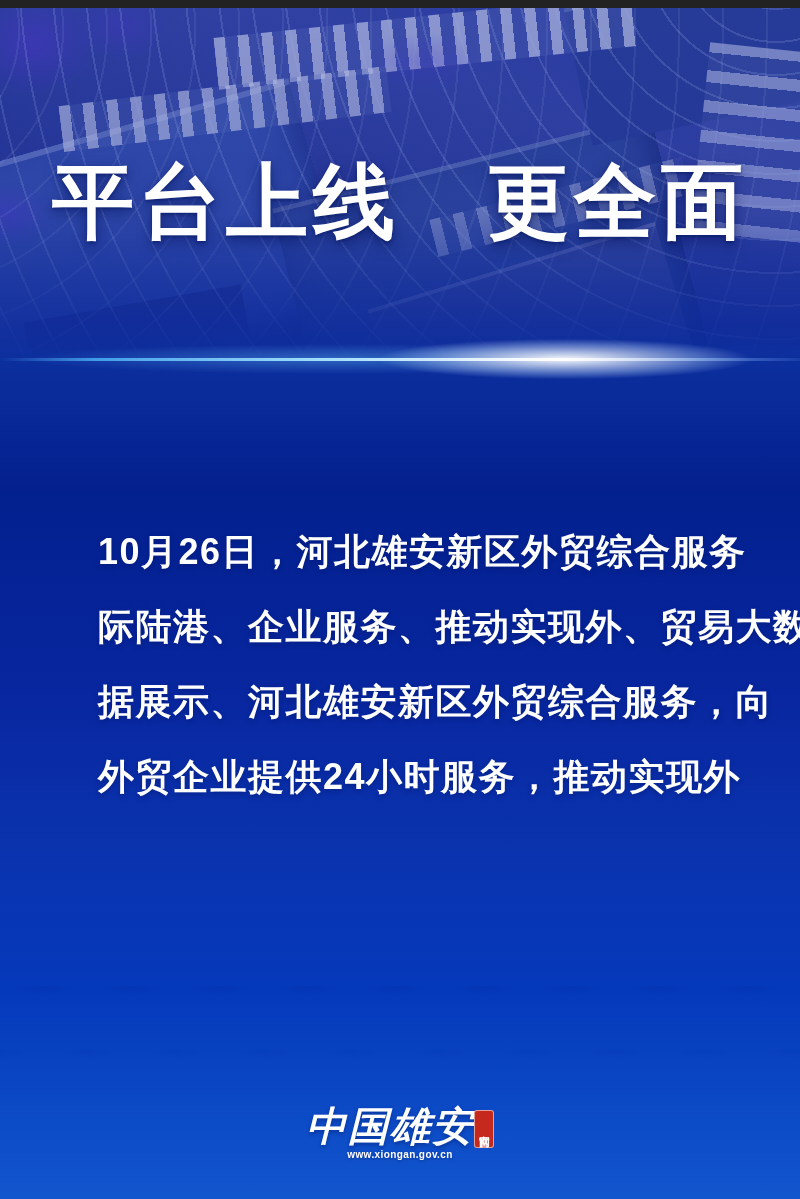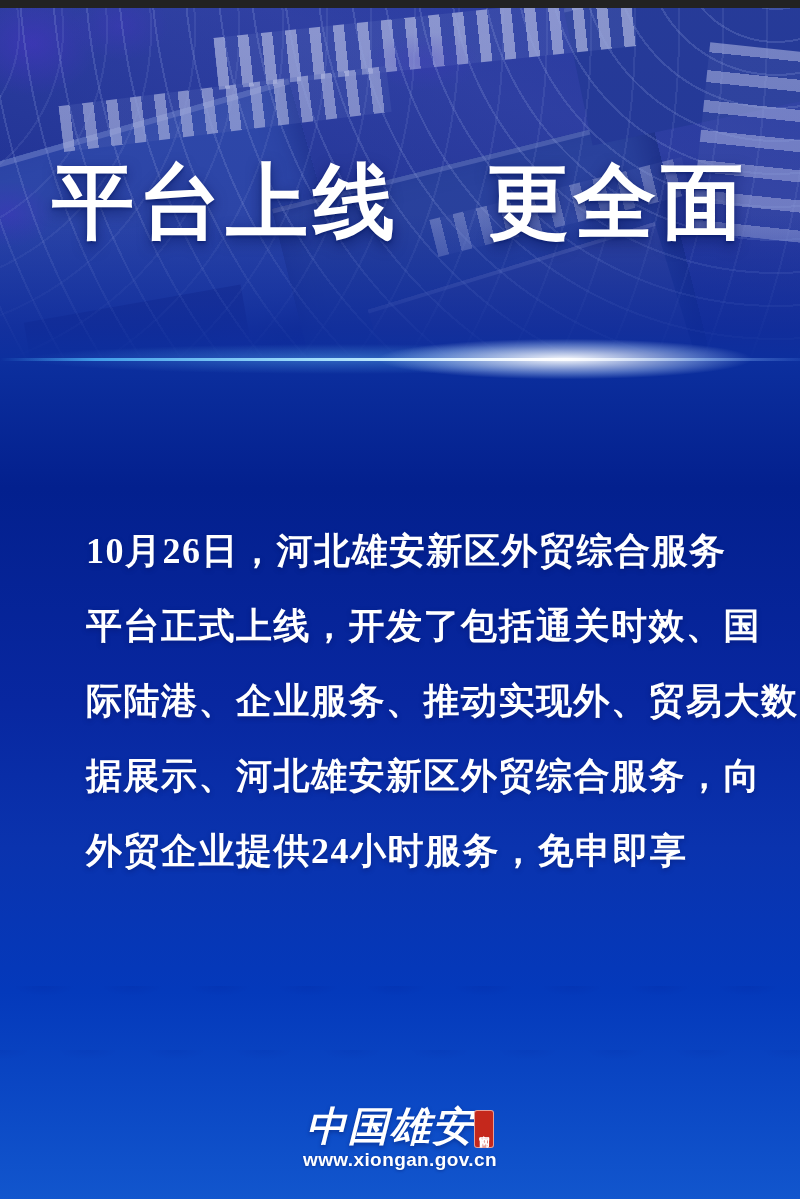--- a/index.html
+++ b/index.html
@@ -61,21 +61,21 @@
   
   .flare{position:absolute;left:0;top:328px;width:800px;height:54px;z-index:6;pointer-events:none;}
   .flare-haze{position:absolute;inset:0;
     background:radial-gradient(ellipse 420px 20px at 340px 23px, rgba(110,200,255,.35), transparent 75%);}
   .flare-line{position:absolute;left:0;right:0;top:22px;height:3px;
     background:linear-gradient(90deg, rgba(80,180,255,0) 0%, rgba(80,190,255,.75) 12%, rgba(160,225,255,.95) 38%, #ffffff 68%, rgba(150,200,255,.5) 88%, rgba(100,160,255,.12) 100%);}
   .flare-glow{position:absolute;inset:0;
     background:radial-gradient(ellipse 240px 26px at 565px 23px, rgba(255,255,255,.95), rgba(200,225,255,.35) 55%, transparent 78%);}
 
   
-  .body-text{position:absolute;top:506px;left:86px;width:660px;z-index:4;font-family:Liberation Serif, serif;}
+  .body-text{position:absolute;top:506px;left:98px;width:660px;z-index:4;}
   .body-line{
     height:75px;line-height:75px;
     font-size:36px;font-weight:600;color:#ffffff;letter-spacing:1.5px;white-space:nowrap;
     text-shadow:0 2px 5px rgba(2,15,80,.35);
   }
 
   
   .wave{position:absolute;left:0;width:800px;height:26px;z-index:1;opacity:.5;
     background:radial-gradient(ellipse 44px 14px at 50% 0%, rgba(2,25,140,.28), transparent 70%);
     background-size:88px 26px;background-repeat:repeat-x;}
@@ -91,21 +91,21 @@
     text-shadow:0 2px 4px rgba(2,15,80,.4);
   }
   .seal{
     margin-top:6px;width:18px;height:36px;border-radius:3px;
     background:#c5281c;border:1px solid rgba(255,255,255,.55);
     display:flex;align-items:center;justify-content:center;
     color:#ffffff;font-size:11px;font-weight:700;
     writing-mode:vertical-rl;text-orientation:upright;letter-spacing:2px;
   }
   .site-url{
-    margin-top:1px;font-size:19px;font-weight:700;color:#ffffff;letter-spacing:.4px;
+    margin-top:1px;font-size:10px;font-weight:700;color:#ffffff;letter-spacing:.4px;
     text-shadow:0 1px 3px rgba(2,15,80,.4);
   }
 </style>
 </head>
 <body>
 
 <div class="poster">
 
   <div class="hero">
     <div class="bldg roof1"></div>
@@ -130,24 +130,23 @@
     <div class="flare-haze"></div>
     <div class="flare-line"></div>
     <div class="flare-glow"></div>
   </div>
 
   <div class="wave wave1"></div>
   <div class="wave wave2"></div>
 
   <div class="body-text">
     <div class="body-line">10月26日，河北雄安新区外贸综合服务</div>
-    <div class="body-line">平台正式上线，开发了包括通关时效、国</div>
     <div class="body-line">际陆港、企业服务、推动实现外、贸易大数</div>
     <div class="body-line">据展示、河北雄安新区外贸综合服务，向</div>
-    <div class="body-line">外贸企业提供24小时服务，免申即享</div>
+    <div class="body-line">外贸企业提供24小时服务，推动实现外</div>
   </div>
 
   <div class="footer">
     <div class="logo-row">
       <span class="brand">中国雄安</span>
       <span class="seal">官网</span>
     </div>
     <div class="site-url">www.xiongan.gov.cn</div>
   </div>
 

